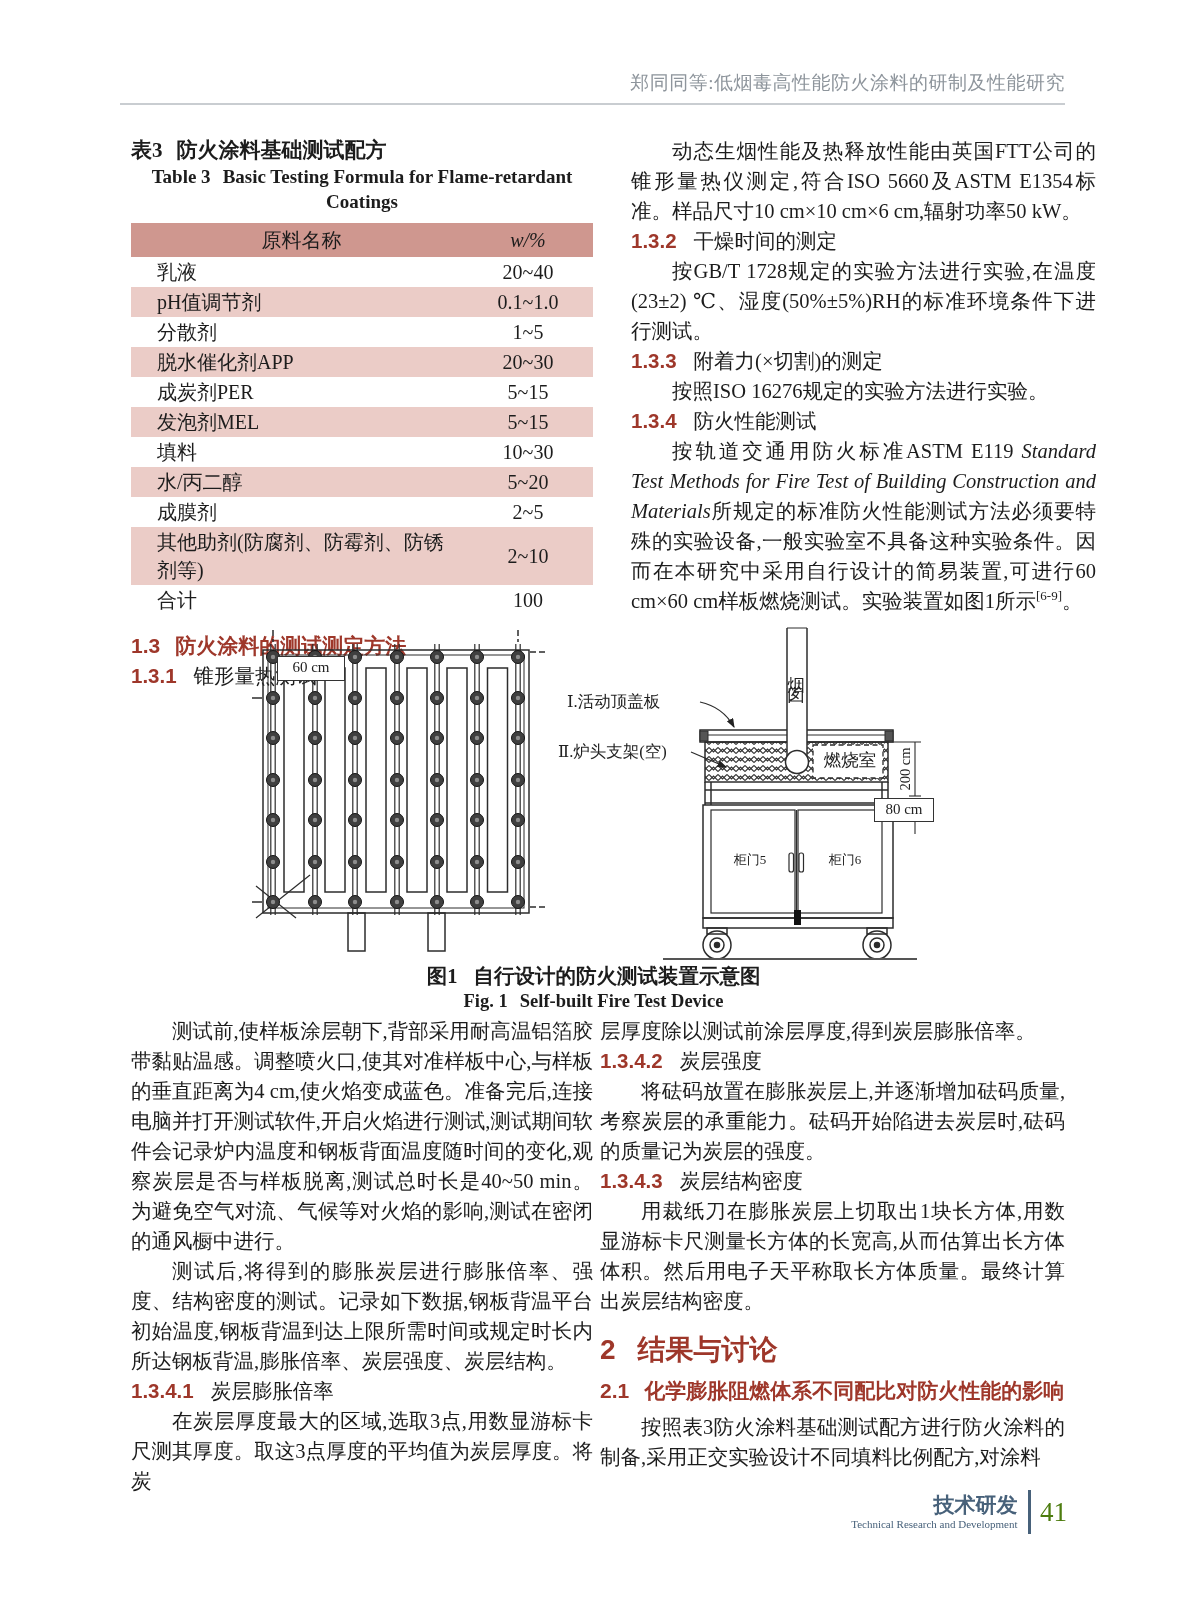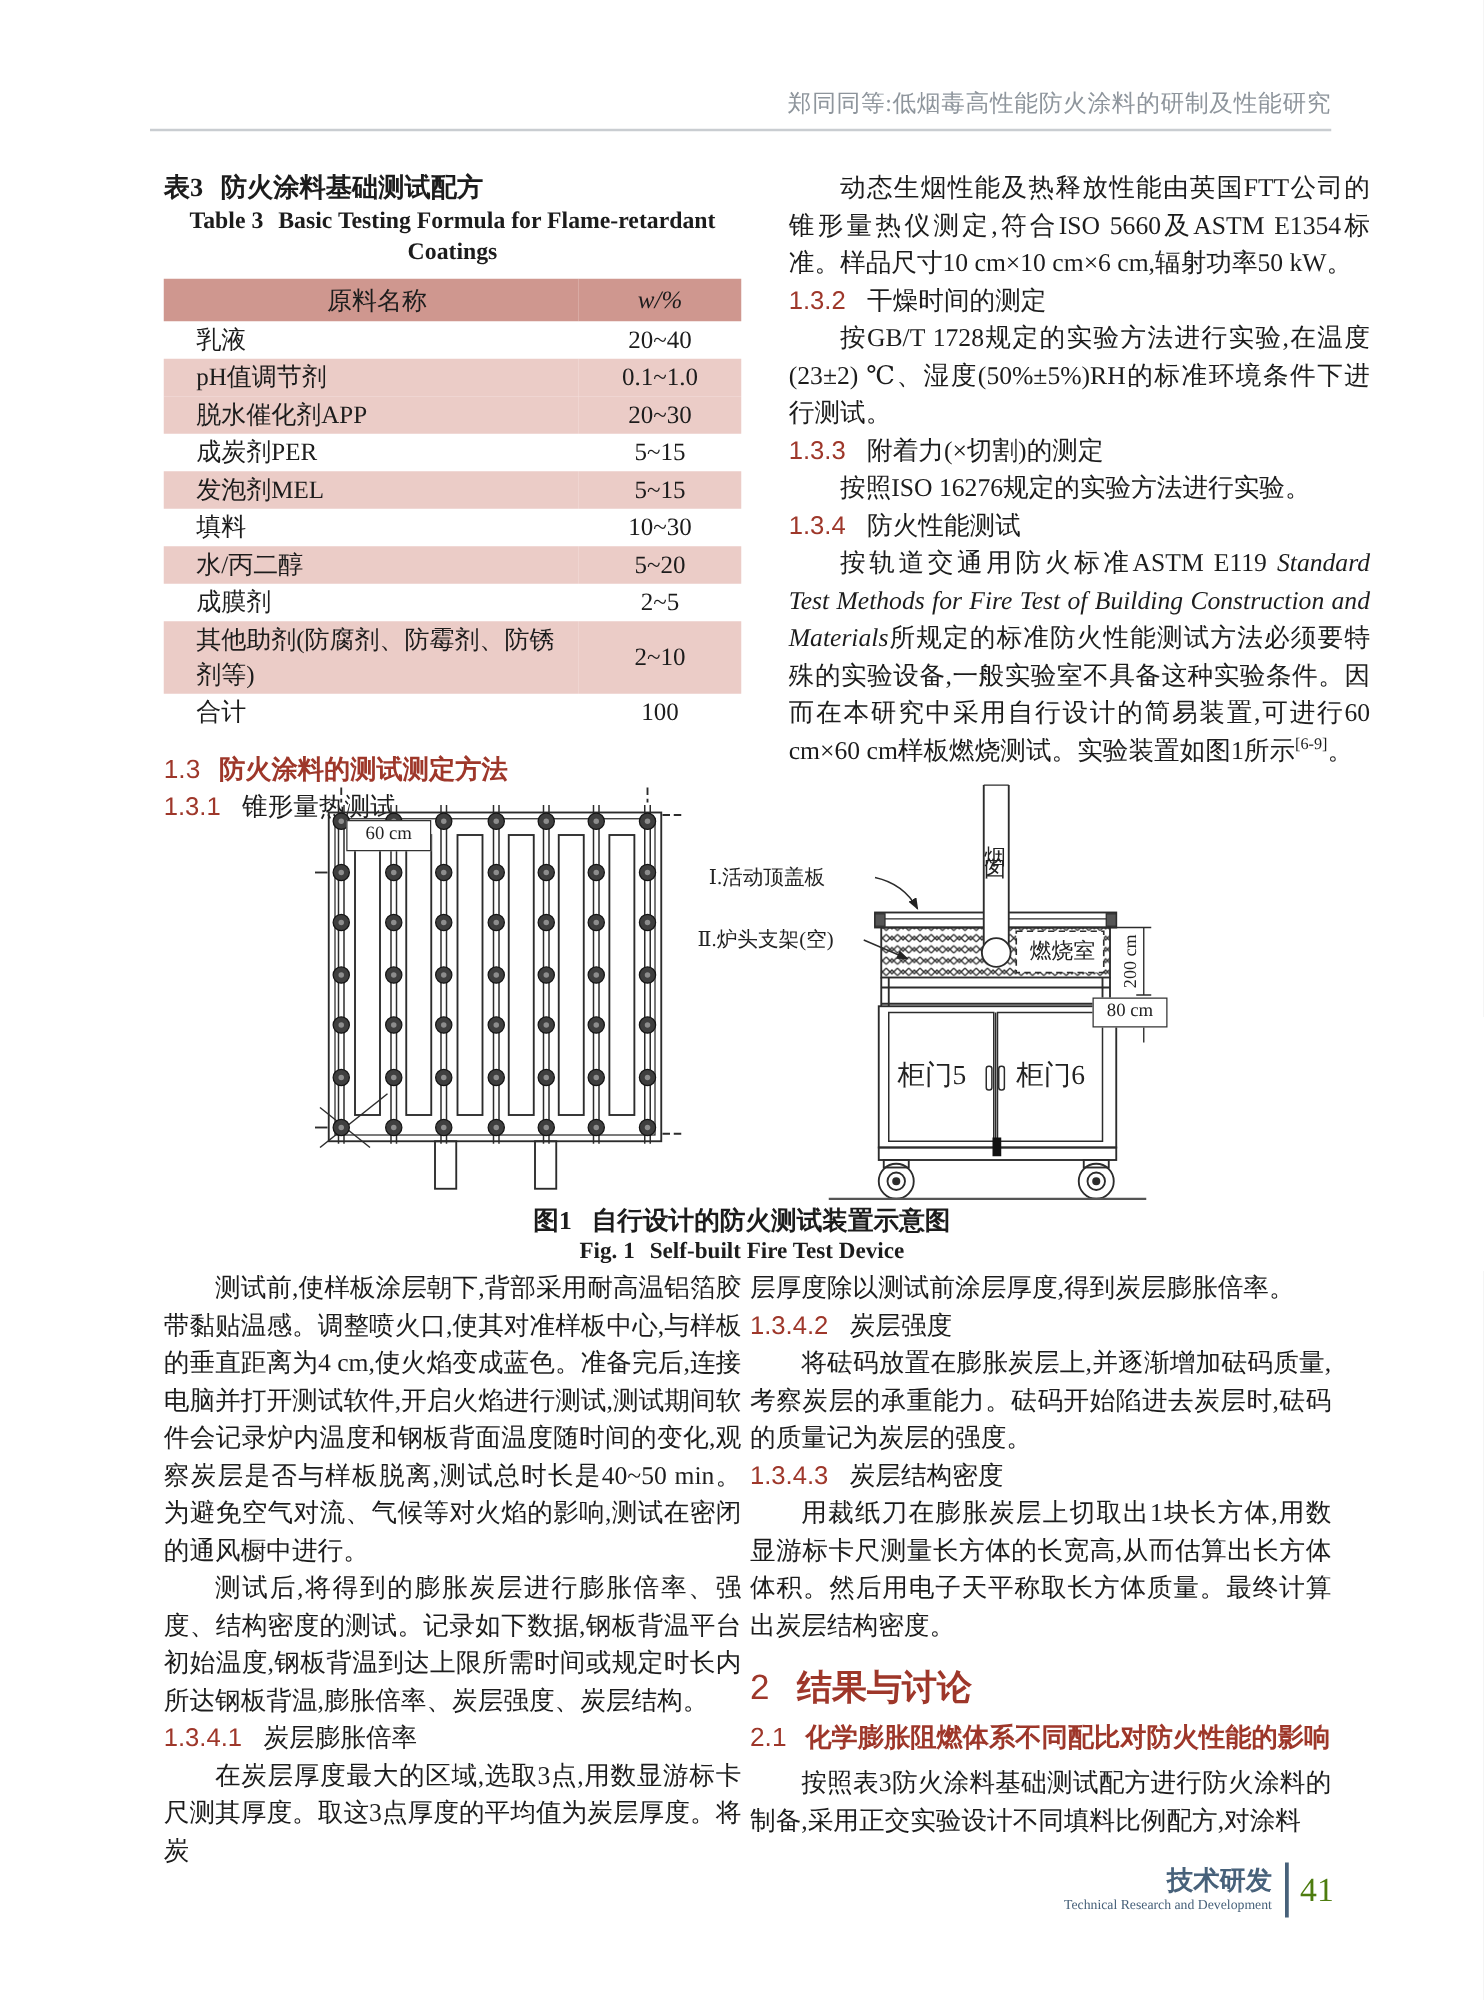--- a/index.html
+++ b/index.html
@@ -17,21 +17,21 @@
   .colC{left:131px;top:1016px;width:462px;}
   .colD{left:600px;top:1016px;}
 
   .body{font-size:20.5px;line-height:30px;text-align:justify;margin:0;}
   .ind{text-indent:2em;}
   .it{font-style:italic;}
   sup{font-size:13px;line-height:0;}
 
   
   .h3{font-size:20.5px;line-height:30px;margin:0;}
-  .hnum{color:#9e372a;font-family:"Liberation Sans","DejaVu Sans",sans-serif;font-weight:normal;margin-right:17px;}
+  .hnum{color:#9e372a;font-family:"Liberation Sans","DejaVu Sans",sans-serif;font-weight:bold;margin-right:17px;}
   .h2red{color:#9e372a;font-family:"Liberation Sans","DejaVu Sans",sans-serif;font-weight:bold;
          font-size:21px;line-height:30px;margin:16px 0 0 0;}
   .h2red .hnum{margin-right:15px;color:#9e372a;}
   .h1red{color:#9e372a;font-family:"Liberation Sans","DejaVu Sans",sans-serif;font-weight:bold;
          font-size:28px;line-height:34px;margin:17px 0 9px 0;}
   .h1red .hnum{margin-right:22px;}
 
   
   .tbl-title-zh{font-weight:bold;font-size:21px;line-height:28px;text-align:left;}
   .tbl-title-zh .lab{margin-right:14px;}
@@ -46,21 +46,21 @@
   table.formula td.val{text-align:center;}
   table.formula tr.shaded td{background:#ebccc7;}
 
   
   .figure{position:absolute;left:0;top:620px;width:1187px;height:345px;}
   .figure svg{position:absolute;}
   .ovl{position:absolute;font-size:16.5px;line-height:20px;color:#222;}
   .dimbox{border:1.5px solid #333;background:#fff;text-align:center;font-size:15px;line-height:21px;}
   .vtext{writing-mode:vertical-rl;text-orientation:upright;letter-spacing:10px;font-size:17.5px;}
   .rot{transform:rotate(-90deg);transform-origin:center center;font-size:14.5px;white-space:nowrap;}
-  .doorlab{font-size:22px;width:64px;}
+  .doorlab{font-size:13px;text-align:center;width:64px;}
   .chamberlab{font-size:17.5px;text-align:center;width:66px;}
 
   .cap-zh{position:absolute;top:962px;left:0;width:1187px;text-align:center;font-weight:bold;font-size:20.5px;}
   .cap-zh .lab{margin-right:16px;}
   .cap-en{position:absolute;top:991px;left:0;width:1187px;text-align:center;font-weight:bold;font-size:18.5px;}
   .cap-en .lab{margin-right:12px;}
 
   
   .footer{position:absolute;top:1490px;right:120px;display:flex;align-items:center;}
   .footer .txt{text-align:right;color:#47617a;}
@@ -94,20 +94,24 @@
         </tr>
       </thead>
       <tbody id="formula-body">
           <tr>
             <td class="name">乳液</td>
             <td class="val">20~40</td>
           </tr>
           <tr class="shaded">
             <td class="name">pH值调节剂</td>
             <td class="val">0.1~1.0</td>
+          </tr>
+          <tr>
+            <td class="name">分散剂</td>
+            <td class="val">1~5</td>
           </tr>
           <tr class="shaded">
             <td class="name">脱水催化剂APP</td>
             <td class="val">20~30</td>
           </tr>
           <tr>
             <td class="name">成炭剂PER</td>
             <td class="val">5~15</td>
           </tr>
           <tr class="shaded">

